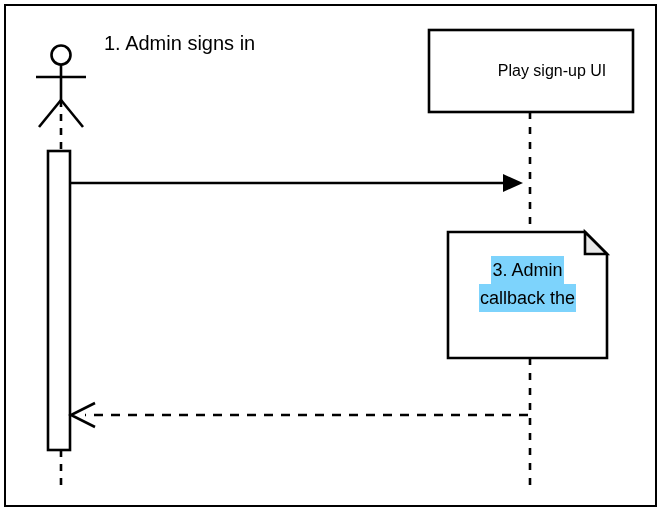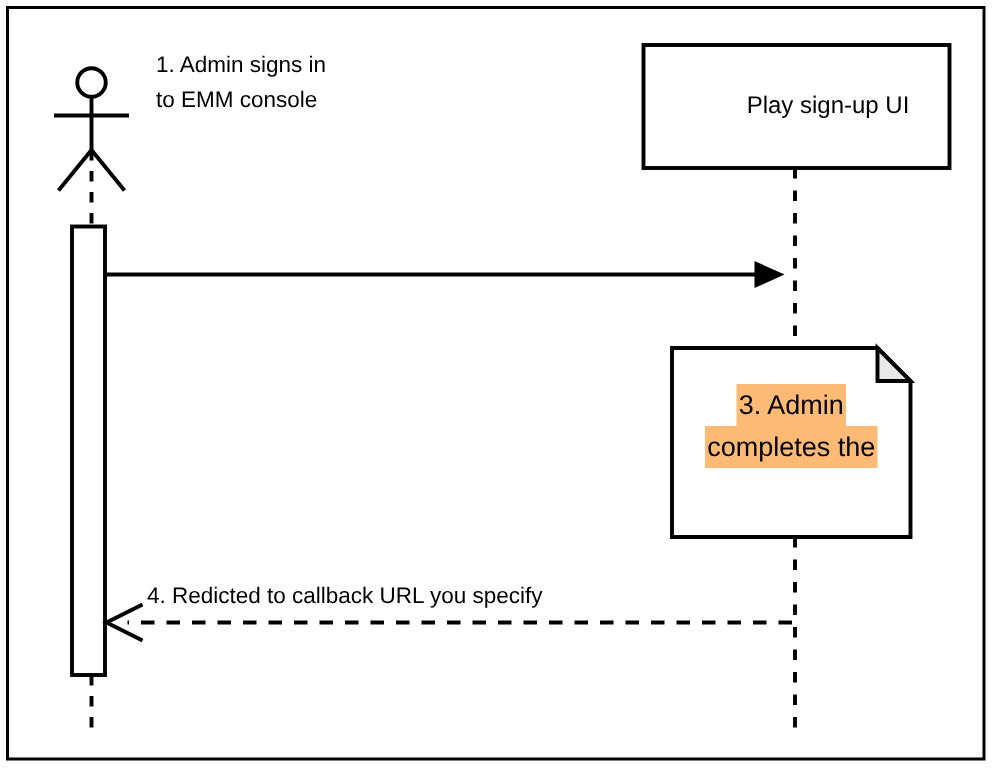--- a/index.html
+++ b/index.html
@@ -30,21 +30,21 @@
     position: absolute;
     left: 0;
     top: 0;
     width: 662px;
     height: 512px;
   }
   .lbl {
     position: absolute;
     color: #000000;
     font-family: "Liberation Sans", sans-serif;
-    font-size: 15px;
+    font-size: 20px;
     line-height: 23px;
     white-space: nowrap;
     -webkit-font-smoothing: antialiased;
   }
   #actor-note-line1 {
     left: 104px;
     top: 32px;
   }
   #actor-note-line2 {
     left: 104px;
@@ -76,21 +76,21 @@
     left: 449px;
     top: 256px;
     width: 157px;
     text-align: center;
     font-family: "Liberation Sans", sans-serif;
     font-size: 18px;
     line-height: 28px;
     color: #000000;
   }
   #note-text span {
-    background: #fdba74;
+    background: #7dd3fc;
     display: inline-block;
     padding: 0 1px;
   }
 </style>
 </head>
 <body>
 
 <div id="canvas">
 
   <div id="outer-border"></div>
@@ -119,25 +119,23 @@
     <polygon points="523,183 503,174 503,192" fill="#000"></polygon>
 
     <path d="M 448 232 L 585 232 L 607 254 L 607 358 L 448 358 Z" fill="#ffffff" stroke="#000" stroke-width="2.6" stroke-linejoin="miter"></path>
     <path d="M 585 232 L 585 254 L 607 254 Z" fill="#e9e9e9" stroke="#000" stroke-width="2.6" stroke-linejoin="miter"></path>
 
     <line x1="528" y1="415" x2="85" y2="415" stroke="#000" stroke-width="2.6" stroke-dasharray="9 8"></line>
     <polyline points="95,403 71,415 95,427" fill="none" stroke="#000" stroke-width="2.6" stroke-linejoin="miter" stroke-linecap="butt"></polyline>
   </svg>
 
   <div class="lbl" id="actor-note-line1">1. Admin signs in</div>
-  <div class="lbl" id="actor-note-line2">to EMM console</div>
 
   <div id="playui-label">Play sign-up UI</div>
 
 
   <div id="note-text">
     <span>3. Admin</span><br>
-    <span>completes the</span><br>
+    <span>callback the</span><br>
   </div>
 
-  <div class="lbl" id="msg4-label">4. Redicted to callback URL you specify</div>
 
 </div>
 
 </body></html>

